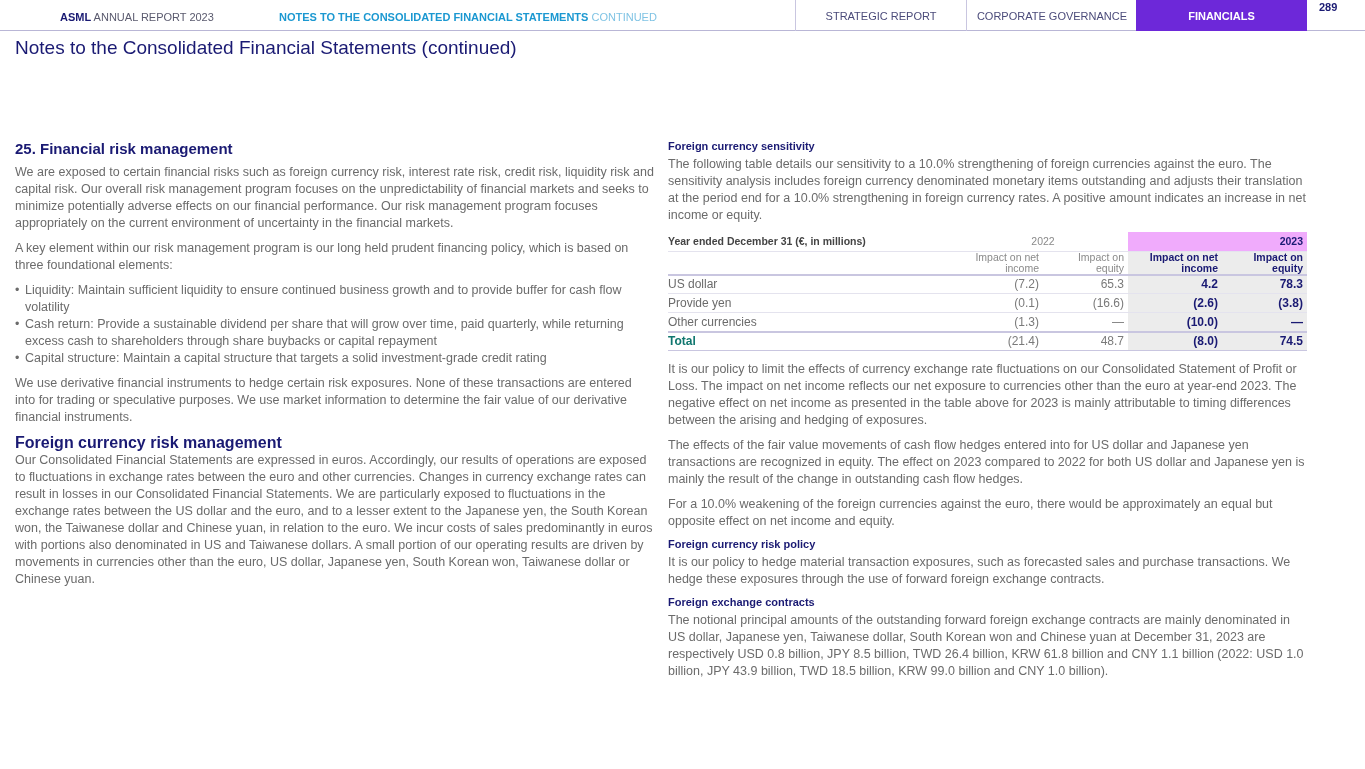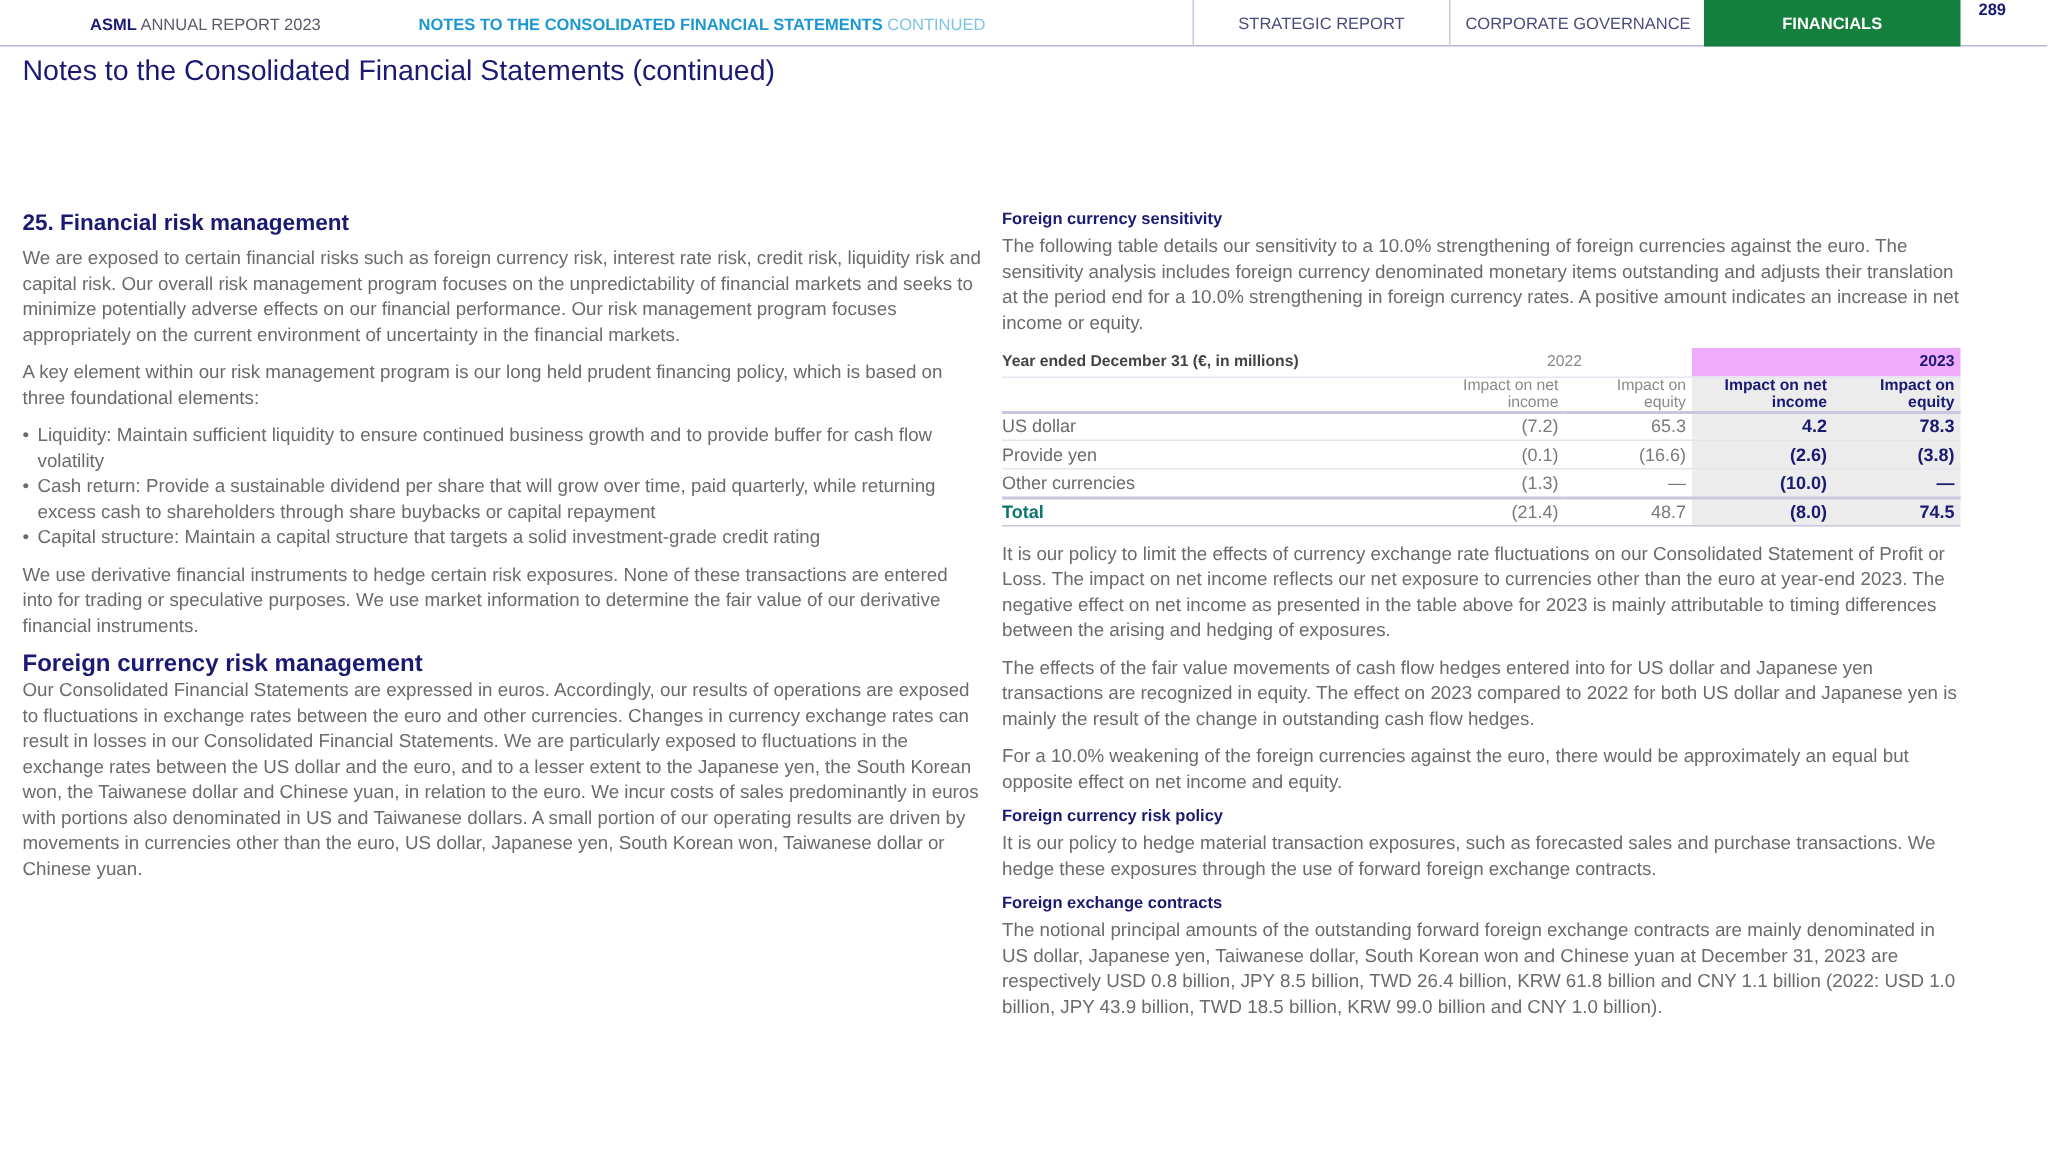--- a/index.html
+++ b/index.html
@@ -8,21 +8,21 @@
 
   .topbar { position: absolute; left: 0; top: 0; width: 1365px; height: 31px; border-bottom: 1px solid #b9b6d6; display: flex; align-items: center; }
   .brand { position: absolute; left: 17px; top: 11px; font-size: 11px; color: #5a5a6e; letter-spacing: 0; margin-left: 43px; }
   .brand b { color: #1a1a73; font-weight: bold; }
   .section-title { position: absolute; left: 239px; top: 11px; font-size: 11px; color: #2aa3d8; padding-left: 40px; }
   .section-title b { font-weight: bold; color: #1b98d1; }
   .section-title span.cont { color: #7fc3e4; }
   .nav { position: absolute; top: 0; height: 31px; display: flex; align-items: center; justify-content: center; font-size: 11px; color: #4b4b7a; border-left: 1px solid #c9c6e0; }
   .nav.strategic { left: 795px; width: 171px; }
   .nav.governance { left: 966px; width: 171px; }
-  .nav.financials { left: 1136px; width: 171px; background: #15803d; color: #ffffff; font-weight: bold; border-left: none; }
+  .nav.financials { left: 1136px; width: 171px; background: #6d28d9; color: #ffffff; font-weight: bold; border-left: none; }
   .page-num { position: absolute; left: 1307px; top: 0; width: 58px; height: 14px; display: flex; align-items: center; padding-left: 12px; font-size: 11px; font-weight: bold; color: #1a1a73; }
 
   .page-title { position: absolute; left: 15px; top: 37px; font-size: 19px; color: #1a1a73; font-weight: normal; }
 
   .col-left { position: absolute; left: 15px; top: 140px; width: 640px; }
   .col-right { position: absolute; left: 668px; top: 140px; width: 642px; }
 
   h2.sec { font-size: 15px; font-weight: bold; color: #1a1a73; margin-bottom: 7px; }
   h3.sub { font-size: 16px; font-weight: bold; color: #1a1a73; margin-bottom: 0; }
   h4.sub { font-size: 11px; font-weight: bold; color: #1a1a73; margin-bottom: 4px; }

